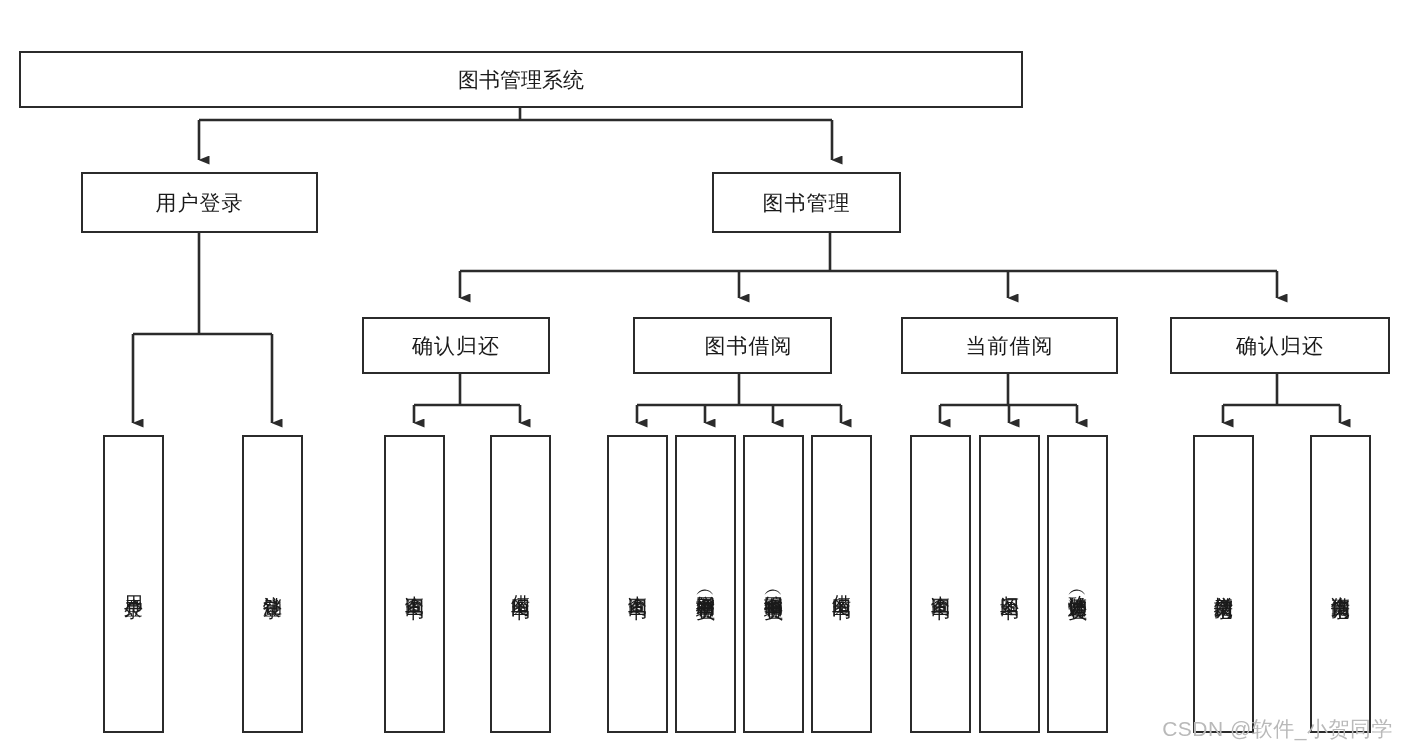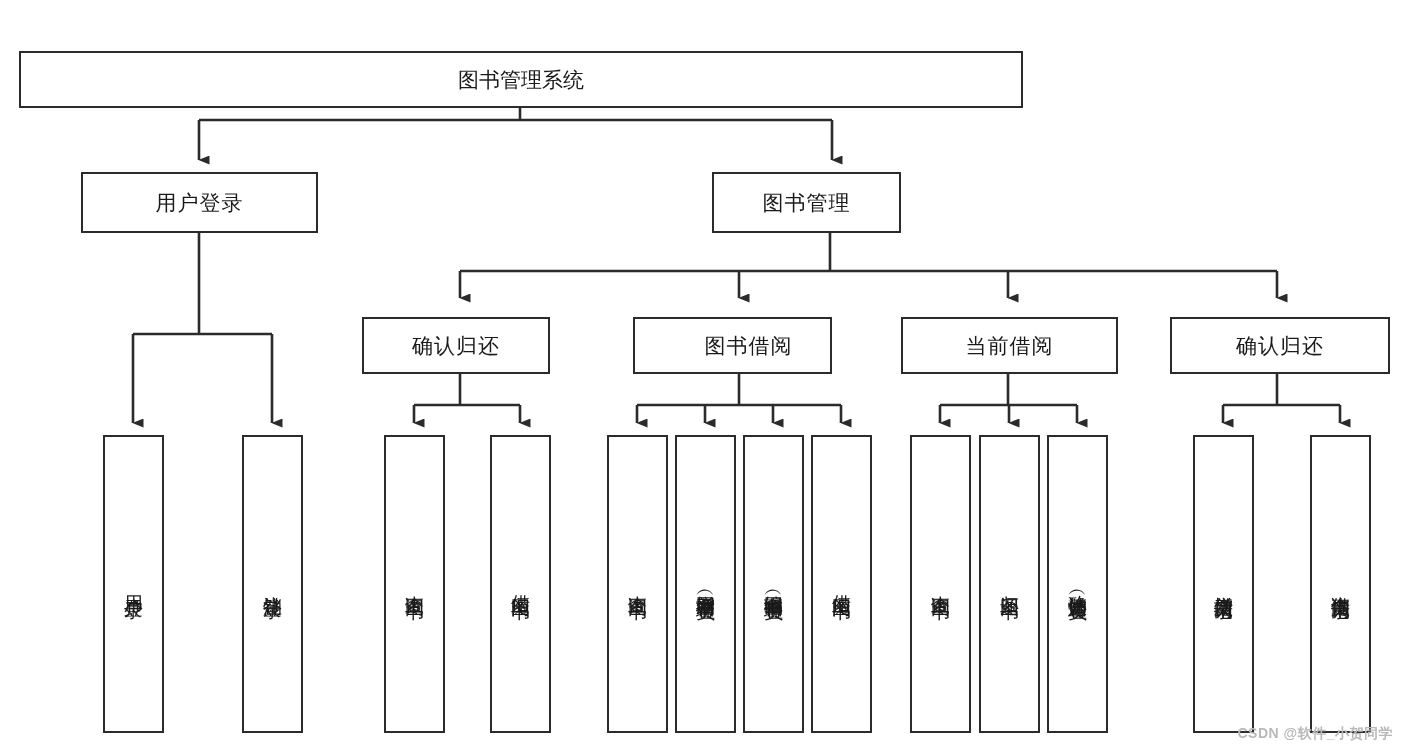--- a/index.html
+++ b/index.html
@@ -63,25 +63,24 @@
     left: 0;
     top: 0;
     width: 1405px;
     height: 747px;
     pointer-events: none;
   }
   .watermark {
     position: absolute;
     right: 12px;
     bottom: 4px;
-    font-size: 14px;
+    font-size: 21px;
     color: #b9b9b9;
     letter-spacing: 0.5px;
     white-space: nowrap;
-    font-weight: bold;
   }
 </style>
 </head>
 <body>
 
 <div id="canvas">
 
   <svg class="connectors" viewBox="0 0 1405 747" xmlns="http://www.w3.org/2000/svg">
     <defs>
       <marker id="arrowhead" markerWidth="9" markerHeight="11" refX="4.5" refY="10.5" orient="auto" markerUnits="userSpaceOnUse">

